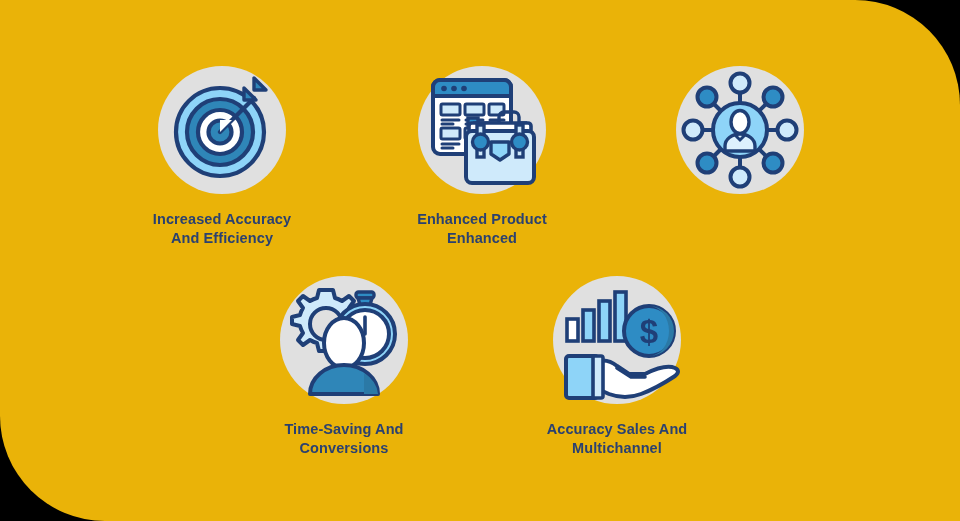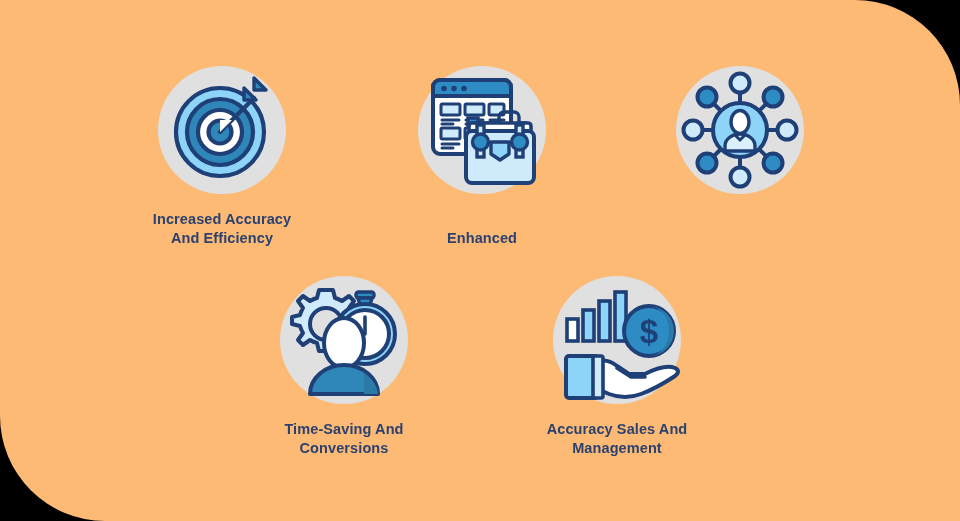--- a/index.html
+++ b/index.html
@@ -1,19 +1,19 @@
 <!DOCTYPE html>
 <html><head>
 <meta charset="utf-8">
 <style>
   html,body{margin:0;padding:0;background:#000;}
   body{width:960px;height:521px;overflow:hidden;}
   #stage{
     position:relative;width:960px;height:521px;
-    background:#fdba74;
+    background:#eab308;
     border-radius:0 105px 0 105px;
     font-family:"Liberation Sans", sans-serif;
     box-sizing:border-box;
   }
   .grid{position:absolute;inset:0;}
   .item{position:absolute;width:200px;text-align:center;}
   .iconwrap{position:relative;width:128px;height:128px;margin:0 auto;}
   .disc{
     position:absolute;left:0;top:0;width:128px;height:128px;
     border-radius:50%;background:#e0e0e0;
@@ -95,21 +95,21 @@
           <rect x="51" y="57" width="62" height="10" rx="3" fill="#ffffff" stroke="#1f3f77" stroke-width="3.6"></rect>
           <rect x="48" y="65" width="68" height="52" rx="6" fill="#cfeafb" stroke="#1f3f77" stroke-width="4"></rect>
           <rect x="59" y="59" width="7" height="32" fill="#cfeafb" stroke="#1f3f77" stroke-width="3.4"></rect>
           <rect x="98" y="59" width="7" height="32" fill="#cfeafb" stroke="#1f3f77" stroke-width="3.4"></rect>
           <circle cx="62.5" cy="76" r="8" fill="#2e8cc4" stroke="#1f3f77" stroke-width="3.4"></circle>
           <circle cx="101.5" cy="76" r="8" fill="#2e8cc4" stroke="#1f3f77" stroke-width="3.4"></circle>
           <path d="M73 76 h18 v12 l-9 6 l-9 -6 z" fill="#8ed4f8" stroke="#1f3f77" stroke-width="3.4" stroke-linejoin="round"></path>
         </svg>
       </div>
       <div class="label">
-        <br>
+        <span>Enhanced Product</span><br>
         <span>Enhanced</span>
       </div>
     </div>
 
     <div class="item p3">
       <div class="iconwrap">
         <div class="disc"></div>
         <svg class="svgbox" viewBox="0 0 128 128">
           <g stroke="#1f3f77" stroke-width="4">
             <line x1="64" y1="64" x2="64" y2="20"></line>
@@ -186,18 +186,18 @@
 
           <path d="M38 88 q14 -8 26 2 l12 8 h16 q20 -10 30 -6 q6 3 0 8 q-18 12 -34 18 q-16 6 -32 0 l-18 -8 z" fill="#ffffff" stroke="#1f3f77" stroke-width="4" stroke-linejoin="round"></path>
           <path d="M64 92 l14 9 h14" fill="none" stroke="#1f3f77" stroke-width="3.6" stroke-linecap="round"></path>
 
           <rect x="13" y="80" width="32" height="42" rx="3" fill="#8ed4f8" stroke="#1f3f77" stroke-width="4"></rect>
           <rect x="40" y="80" width="10" height="42" rx="2" fill="#cfeafb" stroke="#1f3f77" stroke-width="3.6"></rect>
         </svg>
       </div>
       <div class="label">
         <span>Accuracy Sales And</span><br>
-        <span>Management</span>
+        <span>Multichannel</span>
       </div>
     </div>
 
   </div>
 </div>
 
 </body></html>

